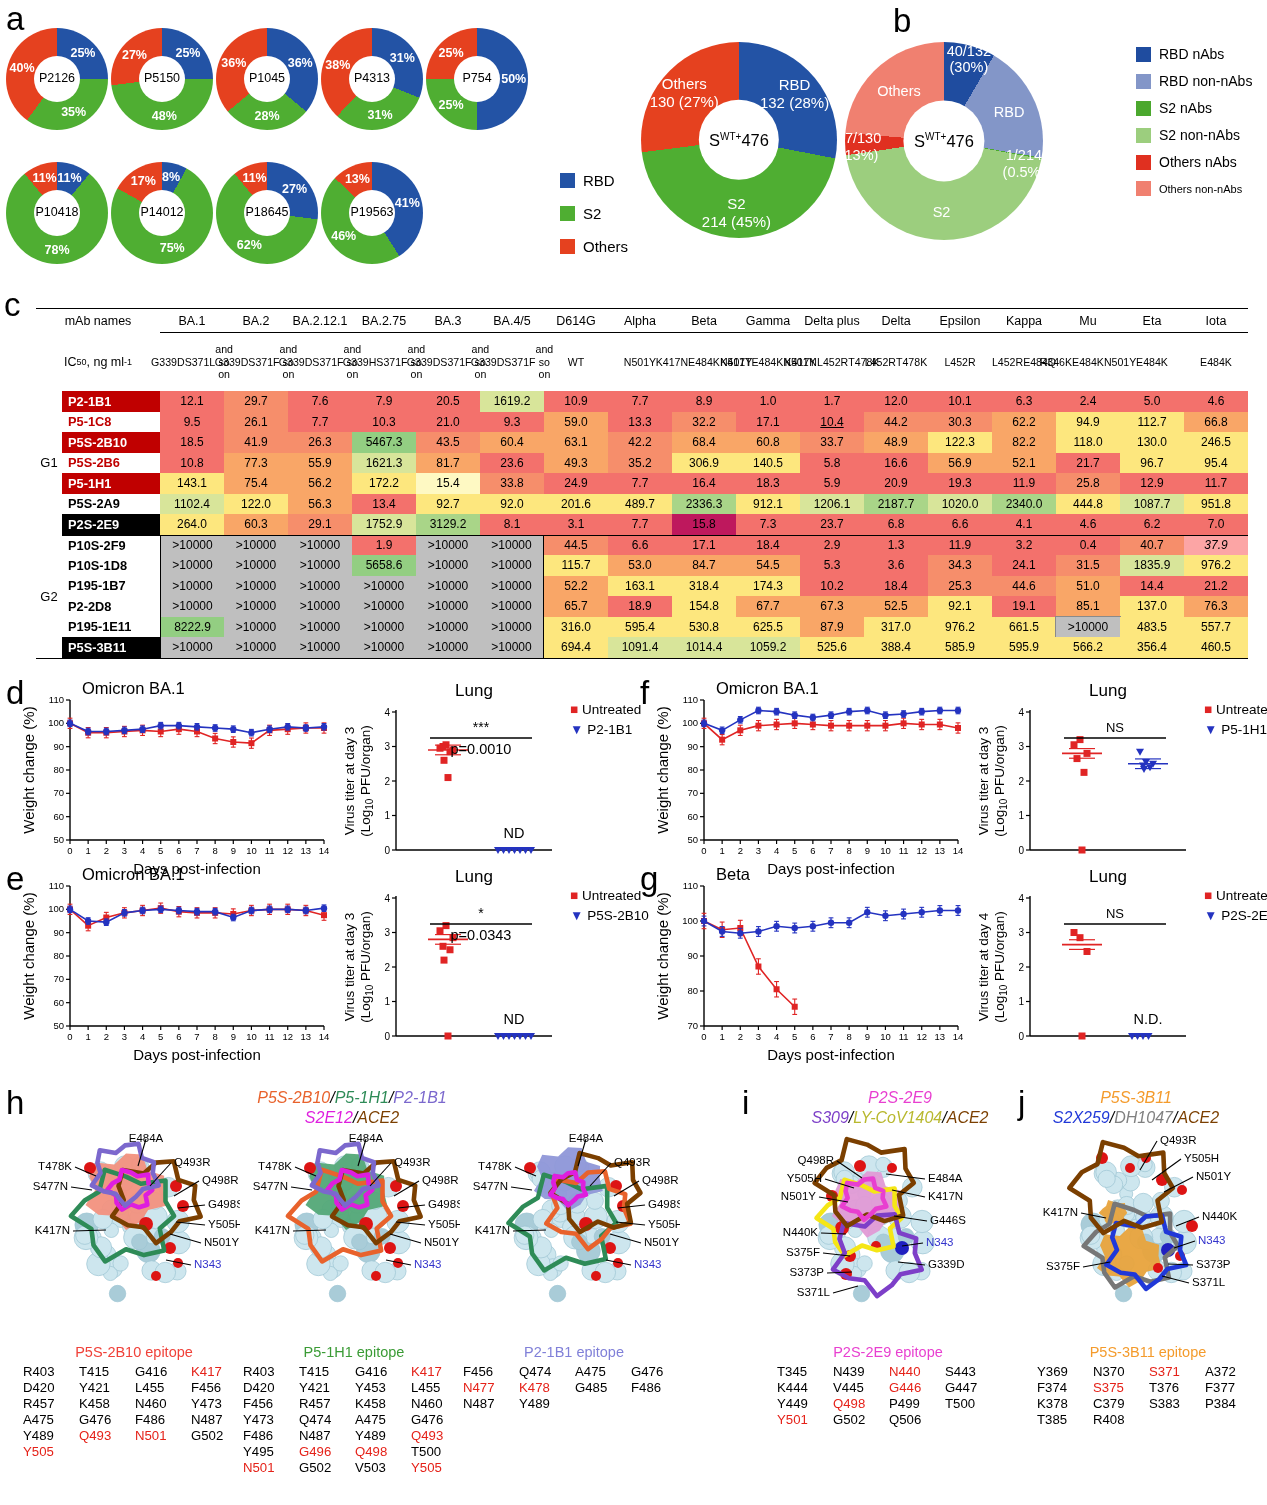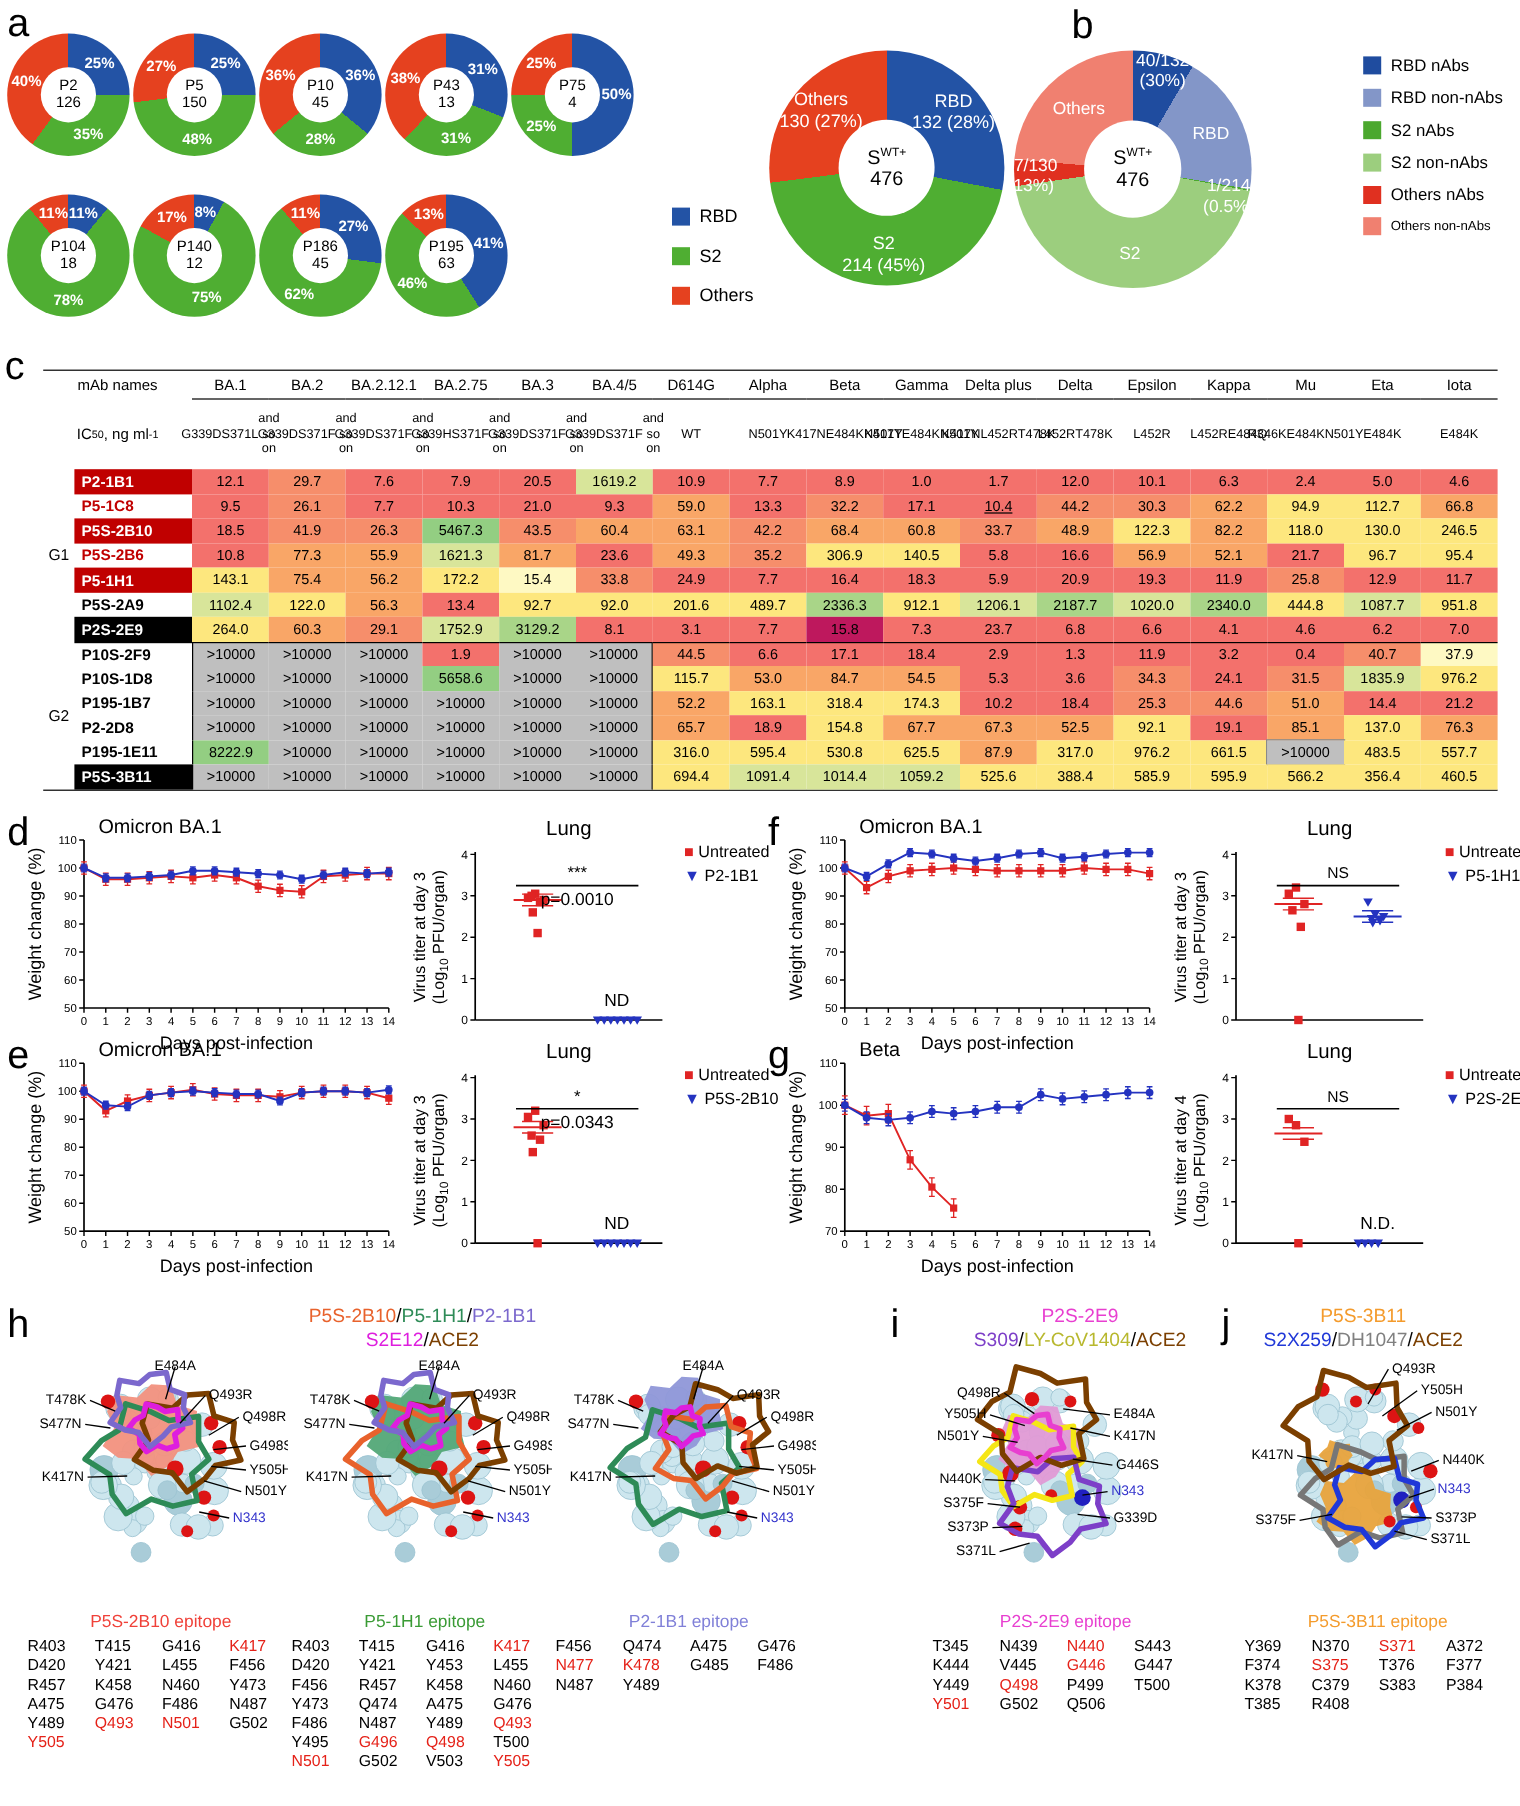--- a/index.html
+++ b/index.html
@@ -3,36 +3,36 @@
 <meta charset="utf-8">
 <style>
   html,body{margin:0;padding:0;background:#fff;}
   #fig{position:relative;width:1267px;height:1505px;background:#fff;overflow:hidden;
        font-family:"Liberation Sans","DejaVu Sans",sans-serif;color:#000;}
   .abs{position:absolute;}
   .letter{font-size:33px;font-weight:500;line-height:1;}
   
   .pie{position:absolute;border-radius:50%;}
   .pie-lbl{position:absolute;color:#fff;font-weight:600;white-space:nowrap;transform:translate(-50%,-50%);text-align:center;line-height:1.15;}
-  .pie-center{position:absolute;background:#fff;border-radius:50%;display:flex;flex-direction:column;align-items:center;justify-content:center;font-weight:500;line-height:1.1;transform:translate(-50%,-50%);left:50%;top:50%;}
+  .pie-center{position:absolute;background:#fff;border-radius:50%;display:flex;align-items:center;justify-content:center;font-weight:500;line-height:1.1;transform:translate(-50%,-50%);left:50%;top:50%;}
   .leg-item{display:flex;align-items:center;gap:8px;font-size:15px;}
   .leg-sw{width:15px;height:15px;flex:0 0 auto;}
   
   #tblc{position:absolute;left:36px;top:308px;}
   .tbl{display:grid;border-top:1.6px solid #000;border-bottom:1.6px solid #000;}
   .tc{display:flex;align-items:center;justify-content:center;font-size:12px;text-align:center;}
   .tc.hdr{font-size:12.5px;}
   .muts{line-height:1.18;font-size:10.6px;}
   .rowname{justify-content:flex-start;padding-left:6px;font-weight:700;font-size:12.8px;}
   .gl{font-size:13px;font-weight:500;}
   
   svg text{font-family:"Liberation Sans","DejaVu Sans",sans-serif;}
   .ep-grid{display:grid;grid-template-columns:repeat(4,54px);column-gap:2px;row-gap:1px;justify-content:center;font-size:13.2px;font-weight:500;}
   .ep-title{font-size:14.5px;font-weight:500;text-align:center;margin-bottom:4px;white-space:nowrap;}
-  .struct-title{font-size:16px;font-weight:500;text-align:center;line-height:1.25;white-space:nowrap;}
+  .struct-title{font-size:16px;font-weight:500;text-align:center;line-height:1.25;white-space:nowrap;font-style:italic;}
 </style>
 </head>
 <body>
 
 <div id="fig">
   <div class="abs letter" style="left:6px;top:2px;">a</div>
   <div class="abs letter" style="left:893px;top:4px;">b</div>
   <div class="abs letter" style="left:4px;top:288px;">c</div>
   <div class="abs letter" style="left:6px;top:676px;">d</div>
   <div class="abs letter" style="left:640px;top:676px;">f</div>
@@ -497,21 +497,21 @@
         <div class="tc " style="grid-area: 10 / 9; background: rgb(246, 142, 107); border-top: 1.4px solid rgb(0, 0, 0);">44.5</div>
         <div class="tc " style="grid-area: 10 / 10; background: rgb(243, 113, 108); border-top: 1.4px solid rgb(0, 0, 0);">6.6</div>
         <div class="tc " style="grid-area: 10 / 11; background: rgb(243, 113, 108); border-top: 1.4px solid rgb(0, 0, 0);">17.1</div>
         <div class="tc " style="grid-area: 10 / 12; background: rgb(243, 113, 108); border-top: 1.4px solid rgb(0, 0, 0);">18.4</div>
         <div class="tc " style="grid-area: 10 / 13; background: rgb(243, 113, 108); border-top: 1.4px solid rgb(0, 0, 0);">2.9</div>
         <div class="tc " style="grid-area: 10 / 14; background: rgb(243, 113, 108); border-top: 1.4px solid rgb(0, 0, 0);">1.3</div>
         <div class="tc " style="grid-area: 10 / 15; background: rgb(243, 113, 108); border-top: 1.4px solid rgb(0, 0, 0);">11.9</div>
         <div class="tc " style="grid-area: 10 / 16; background: rgb(243, 113, 108); border-top: 1.4px solid rgb(0, 0, 0);">3.2</div>
         <div class="tc " style="grid-area: 10 / 17; background: rgb(243, 113, 108); border-top: 1.4px solid rgb(0, 0, 0);">0.4</div>
         <div class="tc " style="grid-area: 10 / 18; background: rgb(246, 142, 107); border-top: 1.4px solid rgb(0, 0, 0);">40.7</div>
-        <div class="tc " style="grid-area: 10 / 19; background: #fef9c3; border-top: 1.4px solid rgb(0, 0, 0);">37.9</div>
+        <div class="tc " style="grid-area: 10 / 19; background: #fca5a5; border-top: 1.4px solid rgb(0, 0, 0); font-style: italic;">37.9</div>
         <div class="tc rowname" style="grid-area: 11 / 2;">P10S-1D8</div>
         <div class="tc " style="grid-area: 11 / 3; background: rgb(191, 191, 191); border-left: 1.4px solid rgb(0, 0, 0);">&gt;10000</div>
         <div class="tc " style="grid-area: 11 / 4; background: rgb(191, 191, 191);">&gt;10000</div>
         <div class="tc " style="grid-area: 11 / 5; background: rgb(191, 191, 191);">&gt;10000</div>
         <div class="tc " style="grid-area: 11 / 6; background: rgb(147, 206, 130);">5658.6</div>
         <div class="tc " style="grid-area: 11 / 7; background: rgb(191, 191, 191);">&gt;10000</div>
         <div class="tc " style="grid-area: 11 / 8; background: rgb(191, 191, 191); border-right: 1.4px solid rgb(0, 0, 0);">&gt;10000</div>
         <div class="tc " style="grid-area: 11 / 9; background: rgb(253, 231, 126);">115.7</div>
         <div class="tc " style="grid-area: 11 / 10; background: rgb(249, 166, 103);">53.0</div>
         <div class="tc " style="grid-area: 11 / 11; background: rgb(249, 166, 103);">84.7</div>

